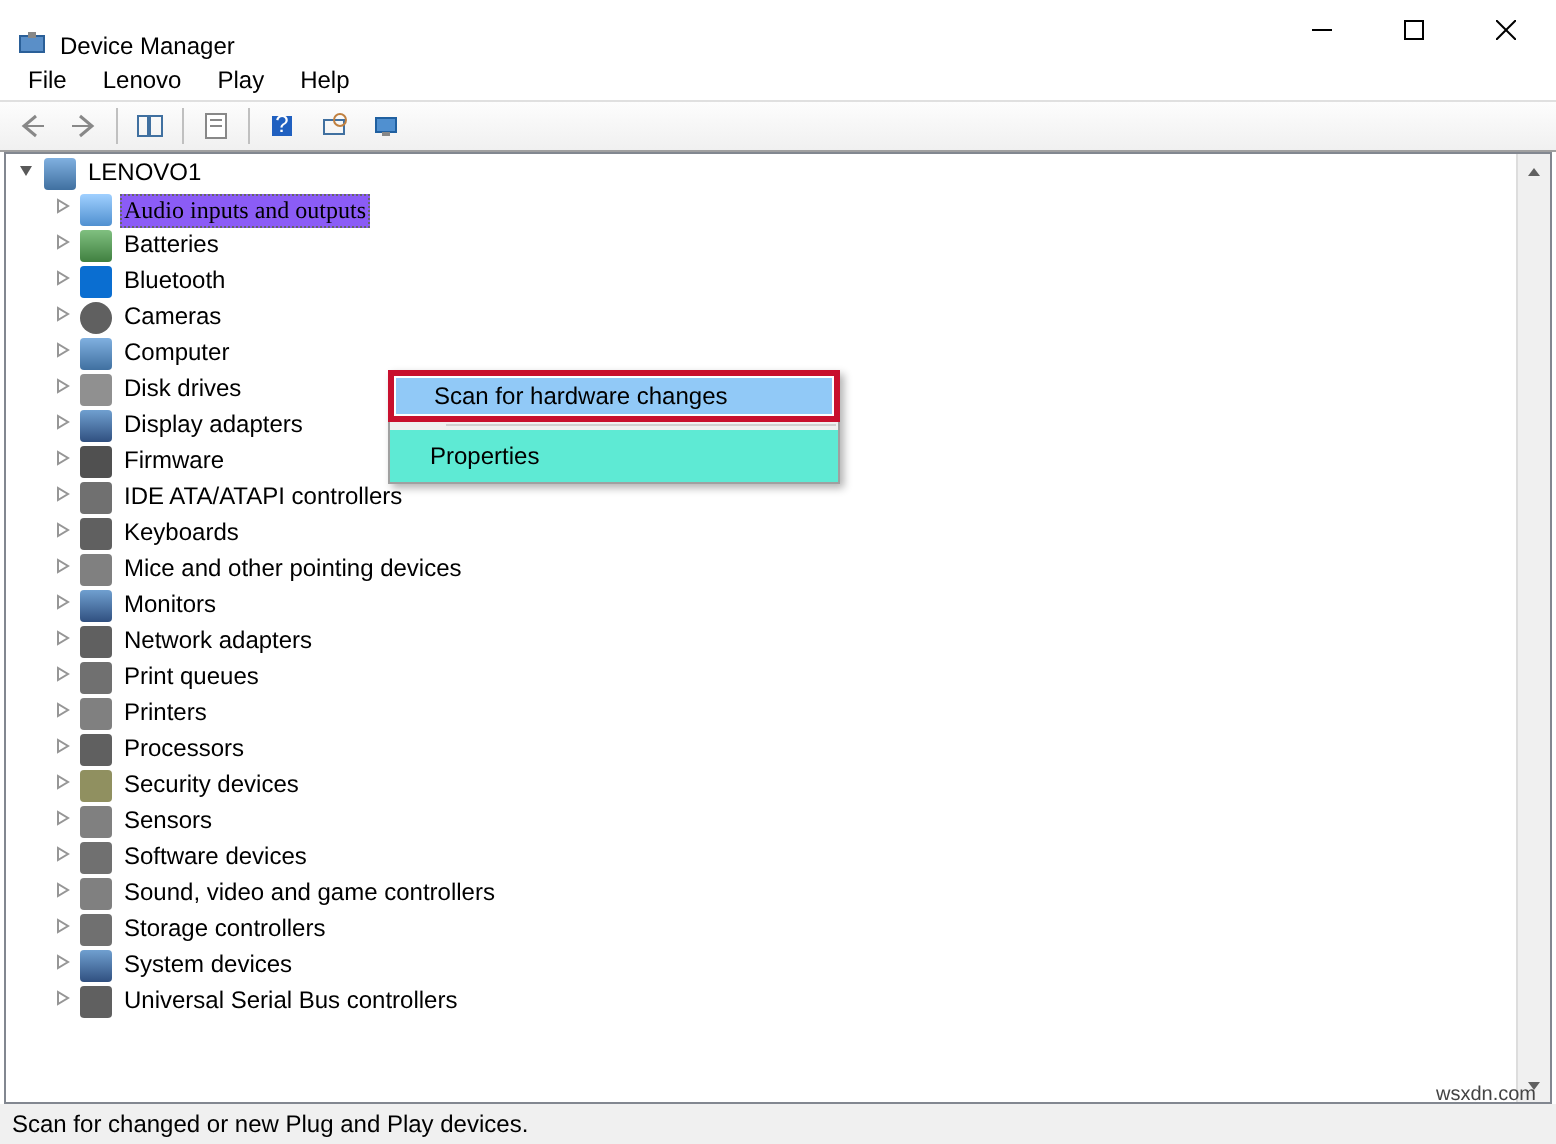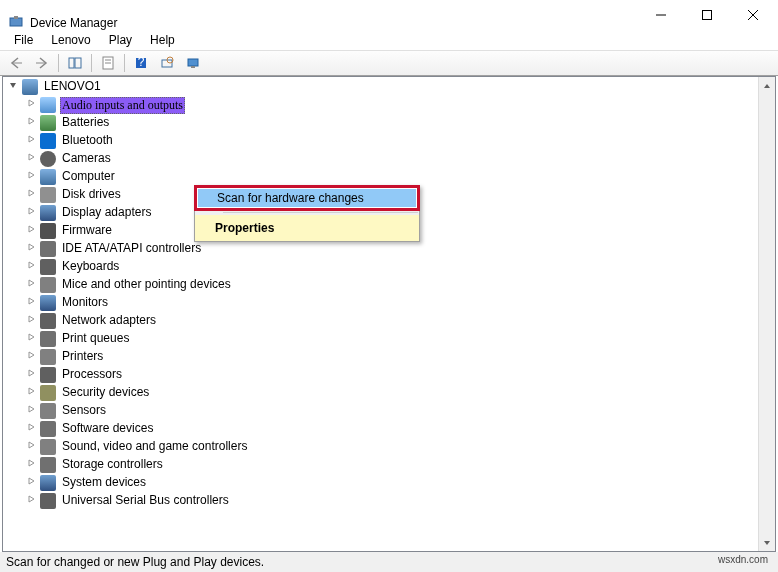--- a/index.html
+++ b/index.html
@@ -29,25 +29,25 @@
     .tree-label.selected { background: #8b5cf6; border: 1px dotted #666; padding: 0 1px; font-family: Liberation Serif, serif; }
     .tree-label { padding: 0 2px; }
     
     .scrollbar { position: absolute; right: 0; top: 0; bottom: 0; width: 17px; background: #f0f0f0; border-left: 1px solid #ddd; }
     .scroll-arrow { height: 17px; display: flex; align-items: center; justify-content: center; background: #f0f0f0; }
     .scroll-arrow.down { position: absolute; bottom: 0; width: 100%; }
     
     .context-menu { position: absolute; left: 191px; top: 108px; width: 226px; background: #f0f0f0; border: 1px solid #a0a0a0; box-shadow: 2px 2px 4px rgba(0,0,0,0.3); z-index: 100; }
     .ctx-item { height: 26px; display: flex; align-items: center; padding-left: 20px; font-size: 12px; }
     .ctx-item.highlight { background: #91c9f7; border: 3px solid #c8102e; box-shadow: inset 0 0 0 1px #fff; margin: -1px; position: relative; z-index: 1; }
-    .ctx-item.bold { font-weight: bold; background: #fef9c3; }
+    .ctx-item.bold { font-weight: normal; background: #5eead4; }
     .ctx-sep { height: 1px; background: #d0d0d0; margin: 2px 1px 2px 28px; }
     
     .statusbar { height: 20px; display: flex; align-items: center; padding: 0 6px; background: #f0f0f0; font-size: 11px; }
-    .statusbar-right { position: absolute; right: 10px; bottom: 7px; font-size: 10px; color: #444; }
+    .statusbar-right { position: absolute; right: 10px; bottom: 19px; font-size: 10px; color: #444; }
     
     .ico-audio { background: linear-gradient(#a0d0ff,#5090d0); }
     .ico-battery { background: linear-gradient(#80c080,#408040); }
     .ico-bluetooth { background: #0a6ed1; }
     .ico-camera { background: #606060; border-radius: 50%; }
     .ico-computer { background: linear-gradient(#80b0e0,#4070a0); }
     .ico-disk { background: #909090; }
     .ico-display { background: linear-gradient(#70a0d0,#305080); }
     .ico-firmware { background: #505050; }
     .ico-hid { background: #808080; }

